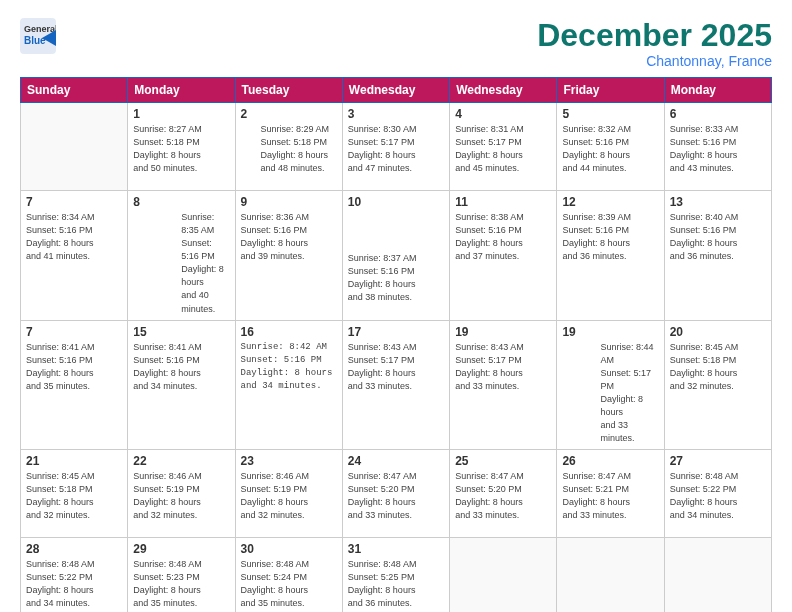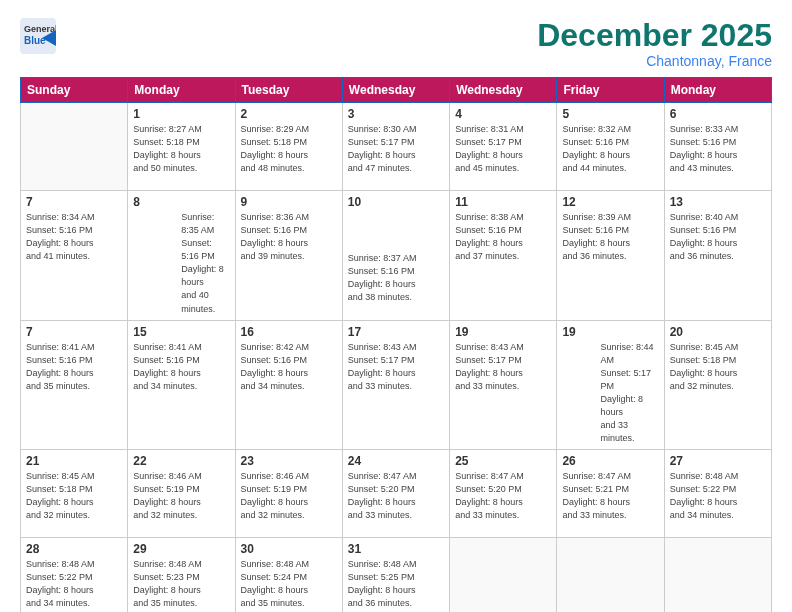--- a/index.html
+++ b/index.html
@@ -122,21 +122,21 @@
           <td class="empty"></td>
           <td>
             <div class="day-number">1</div>
             <div class="day-info" style="white-space: pre-line;">Sunrise: 8:27 AM
 Sunset: 5:18 PM
 Daylight: 8 hours
 and 50 minutes.</div>
           </td>
           <td>
             <div class="day-number">2</div>
-            <div class="day-info" style="white-space: pre-line;">Sunrise: 8:29 AM
+            <div class="day-info" style="white-space: pre-line; margin-left: 20px;">Sunrise: 8:29 AM
 Sunset: 5:18 PM
 Daylight: 8 hours
 and 48 minutes.</div>
           </td>
           <td>
             <div class="day-number">3</div>
             <div class="day-info" style="white-space: pre-line;">Sunrise: 8:30 AM
 Sunset: 5:17 PM
 Daylight: 8 hours
 and 47 minutes.</div>
@@ -224,21 +224,21 @@
           </td>
           <td>
             <div class="day-number">15</div>
             <div class="day-info" style="white-space: pre-line;">Sunrise: 8:41 AM
 Sunset: 5:16 PM
 Daylight: 8 hours
 and 34 minutes.</div>
           </td>
           <td>
             <div class="day-number">16</div>
-            <div class="day-info" style="white-space: pre-line;">Sunrise: 8:42 AM
+            <div class="day-info" style="white-space: pre-line; font-family: Liberation Mono, monospace;">Sunrise: 8:42 AM
 Sunset: 5:16 PM
 Daylight: 8 hours
 and 34 minutes.</div>
           </td>
           <td>
             <div class="day-number">17</div>
             <div class="day-info" style="white-space: pre-line;">Sunrise: 8:43 AM
 Sunset: 5:17 PM
 Daylight: 8 hours
 and 33 minutes.</div>

